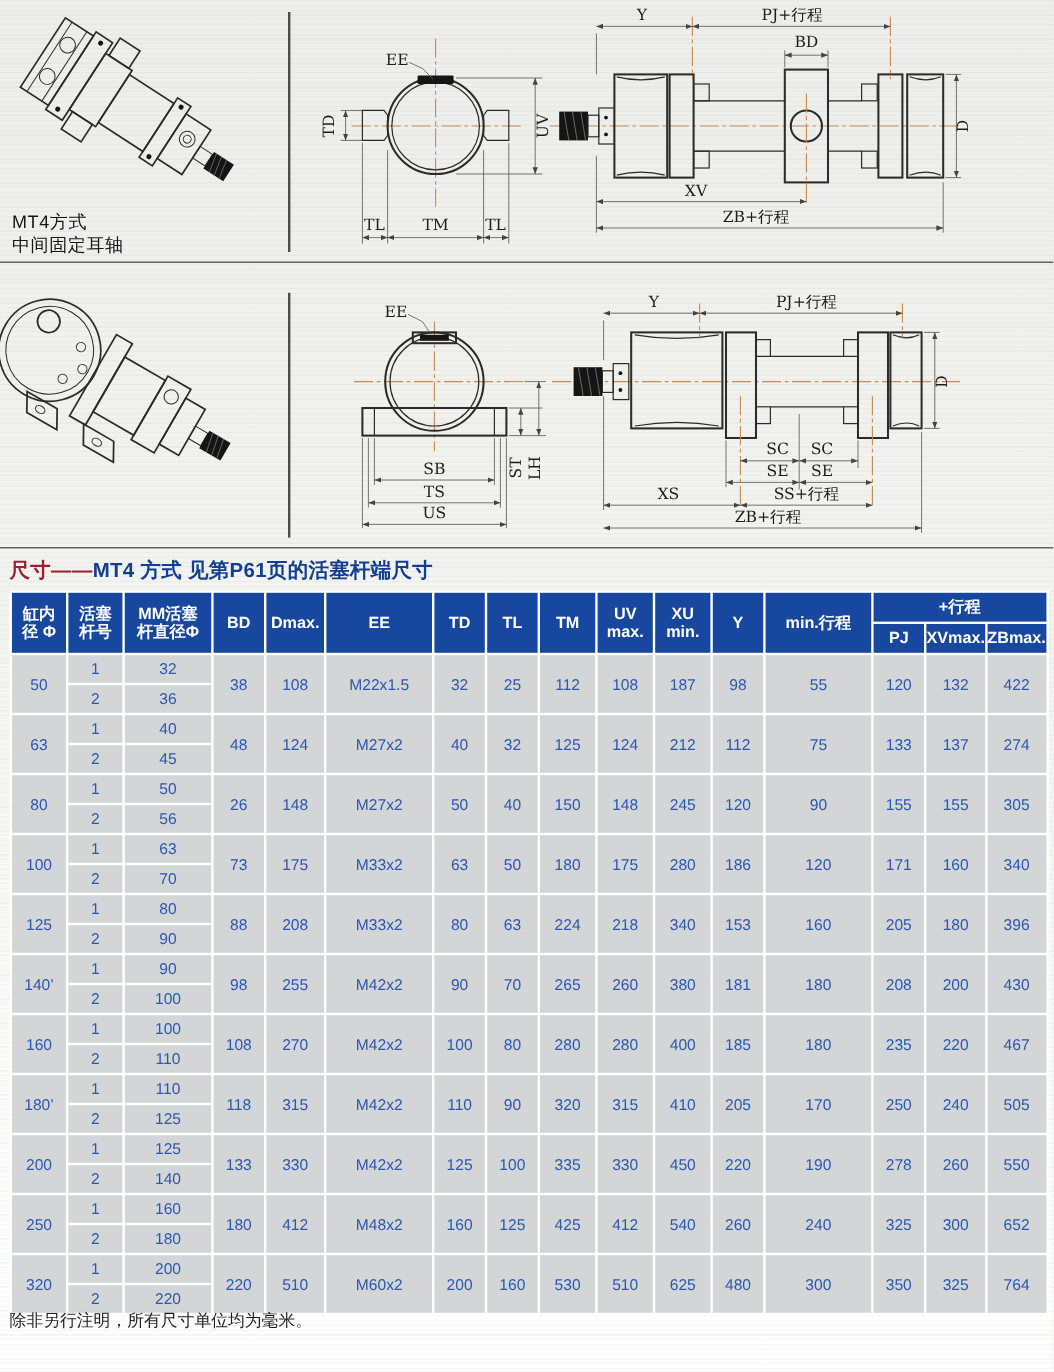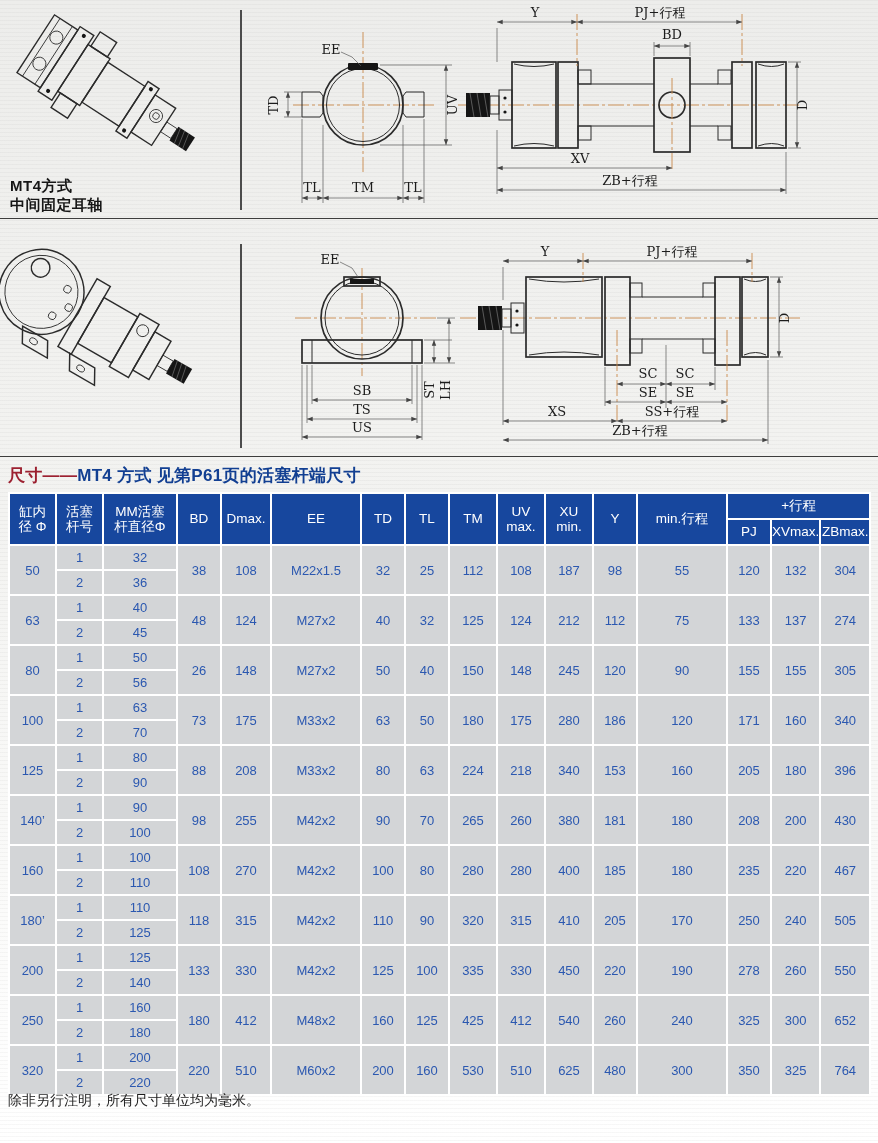--- a/index.html
+++ b/index.html
@@ -8,33 +8,33 @@
   }
   html,body{margin:0;padding:0;background:#e8e8e6;}
   .page{position:relative;width:878px;height:1143px;margin:0 auto;overflow:hidden;
     background:linear-gradient(180deg,#ededeb 0%,#f3f3f1 45%,#fbfbfa 80%,#ffffff 100%);
     font-family:"Liberation Sans",sans-serif;}
   .page::before{content:"";position:absolute;inset:0;
     background:repeating-linear-gradient(180deg,rgba(110,110,110,.055) 0 1px,transparent 1px 4px);
     pointer-events:none;}
   .vdiv{position:absolute;width:2px;background:#4c4c4c;}
   .hdiv{position:absolute;left:0;width:878px;height:1px;background:#3d3d3d;}
-  .caption{position:absolute;font-size:15px;font-weight:700;color:#161616;line-height:19px;letter-spacing:.5px;}
+  .caption{position:absolute;font-size:15px;font-weight:400;color:#161616;line-height:19px;letter-spacing:.5px;}
   .title{position:absolute;left:8px;top:464px;font-size:17px;font-weight:bold;letter-spacing:.3px;}
   .title .red{color:var(--tred);} .title .blue{color:var(--tblue);margin-top:12px;}
   svg{position:absolute;overflow:visible;}
   svg text{font-family:"DejaVu Serif",serif;font-size:13px;fill:#1c1c1c;}
   .ln{fill:none;stroke:#2b2b2b;stroke-width:1;}
   .ln2{fill:none;stroke:#2b2b2b;stroke-width:1.7;}
   .dim{stroke:#5a5a5a;stroke-width:.7;fill:none;}
   .cl{stroke:var(--cl);stroke-width:.9;fill:none;stroke-dasharray:16 3 3 3;}
   .dark{fill:#151515;stroke:none;}
   table.dim-table{position:absolute;left:8px;top:492px;border-collapse:separate;border-spacing:2px;background:#fff;table-layout:fixed;}
   table.dim-table th,table.dim-table td{padding:0;text-align:center;vertical-align:middle;}
-  table.dim-table thead th{background:var(--hdr);color:#fff;font-size:13.5px;font-weight:normal;line-height:1.12;height:24px;}
+  table.dim-table thead th{background:var(--hdr);color:#fff;font-size:13.5px;font-weight:bold;line-height:1.12;height:24px;}
   table.dim-table tbody td,table.dim-table tbody th{background:var(--cellbg);color:var(--num);font-size:13px;font-weight:normal;height:23px;}
   .notes{position:absolute;left:8px;top:1084px;font-size:14px;color:#1d1d1d;line-height:32px;}
 </style>
 </head>
 <body>
 
 <div class="page">
 
   <svg style="left:0;top:0" width="240" height="230" viewBox="0 0 240 230">
     <g transform="translate(110,92) rotate(33) scale(0.82)">
@@ -340,21 +340,21 @@
           <td rowspan="2">M22x1.5</td>
           <td rowspan="2">32</td>
           <td rowspan="2">25</td>
           <td rowspan="2">112</td>
           <td rowspan="2">108</td>
           <td rowspan="2">187</td>
           <td rowspan="2">98</td>
           <td rowspan="2">55</td>
           <td rowspan="2">120</td>
           <td rowspan="2">132</td>
-          <td rowspan="2">304</td>
+          <td rowspan="2">422</td>
         </tr>
         <tr>
           <td>2</td>
           <td>36</td>
         </tr>
         <tr>
           <th rowspan="2">63</th>
           <td>1</td>
           <td>40</td>
           <td rowspan="2">48</td>

